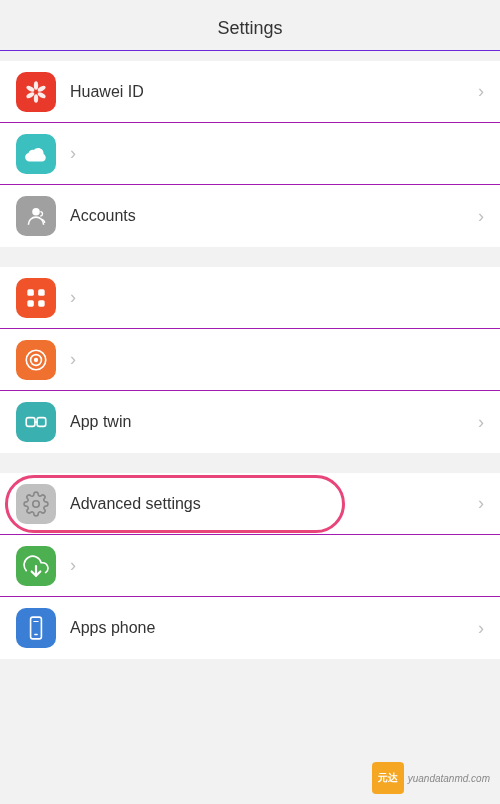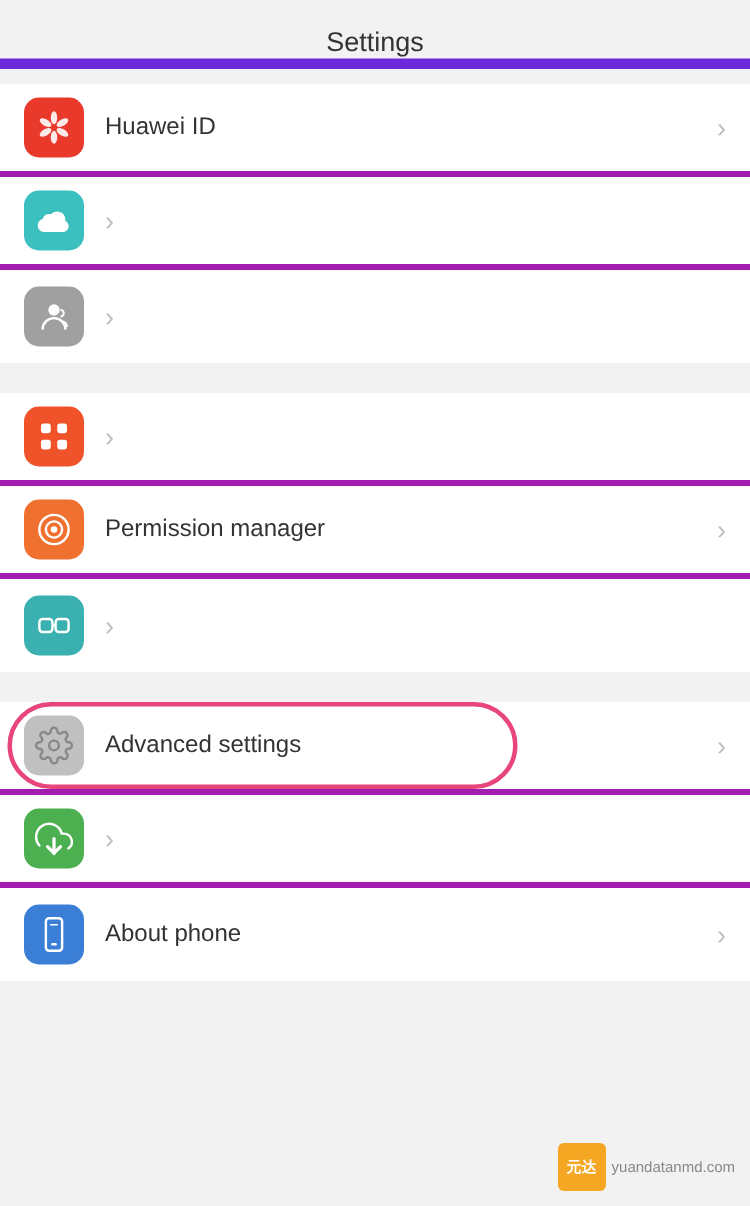--- a/index.html
+++ b/index.html
@@ -7,22 +7,22 @@
       width: 500px;
       height: 804px;
       background: #f2f2f2;
       font-family: -apple-system, 'Helvetica Neue', Arial, sans-serif;
       overflow: hidden;
     }
 
     .header {
       background: #f2f2f2;
       text-align: center;
-      padding: 18px 0 0;
-      border-bottom: 7px solid #6d28d9;
+      padding: 18px 0 11px;
+      border-bottom: 1px solid #6d28d9;
     }
 
     .header-title {
       font-size: 18px;
       font-weight: 500;
       color: #333;
     }
 
     .section {
       background: #fff;
@@ -33,21 +33,21 @@
       height: 10px;
       background: #f2f2f2;
     }
 
     .list-item {
       display: flex;
       align-items: center;
       padding: 0 16px;
       height: 62px;
       background: #fff;
-      border-bottom: 4px solid #a21caf;
+      border-bottom: 1px solid #a21caf;
       cursor: pointer;
       position: relative;
     }
 
     .list-item:last-child {
       border-bottom: none;
     }
 
     .icon-wrap {
       width: 40px;
@@ -124,20 +124,21 @@
       align-items: center;
       justify-content: center;
       font-size: 10px;
       font-weight: bold;
       color: white;
     }
 
     .watermark-text {
       font-size: 10px;
       color: #888;
+      font-style: italic;
     }
   </style>
 </head>
 <body>
 
 <div class="header">
   <span class="header-title">Settings</span>
 </div>
 
 <div class="section">
@@ -171,20 +172,21 @@
 
   <div class="list-item">
     <div class="icon-wrap gray">
       <svg class="icon-svg" viewBox="0 0 24 24">
         <circle cx="12" cy="8" r="3.5" fill="white"></circle>
         <path d="M5 20c0-3.9 3.1-7 7-7s7 3.1 7 7" stroke="white" stroke-width="1.5" fill="none"></path>
         <path d="M16 8c1.1 0 2 .9 2 2s-.9 2-2 2" stroke="white" stroke-width="1.2" fill="none"></path>
         <path d="M17.5 15c1.5.5 2.5 1.8 2.5 3.5" stroke="white" stroke-width="1.2" fill="none"></path>
       </svg>
     </div>
+    <span class="item-label">Accounts</span>
     <span class="chevron">›</span>
   </div>
 
 </div>
 
 <div class="section-divider"></div>
 <div class="section">
 
   <div class="list-item">
     <div class="icon-wrap orange-red">
@@ -199,32 +201,32 @@
   </div>
 
   <div class="list-item">
     <div class="icon-wrap orange">
       <svg class="icon-svg" viewBox="0 0 24 24">
         <circle cx="12" cy="12" r="9" stroke="white" stroke-width="1.5" fill="none"></circle>
         <circle cx="12" cy="12" r="5" stroke="white" stroke-width="1.5" fill="none"></circle>
         <circle cx="12" cy="12" r="2" fill="white"></circle>
       </svg>
     </div>
-    <span class="item-label">Permission manager</span>
     <span class="chevron">›</span>
   </div>
 
   <div class="list-item">
     <div class="icon-wrap teal2">
       <svg class="icon-svg" viewBox="0 0 24 24">
         <rect x="3" y="8" width="8" height="8" rx="2" stroke="white" stroke-width="1.5" fill="none"></rect>
         <rect x="13" y="8" width="8" height="8" rx="2" stroke="white" stroke-width="1.5" fill="none"></rect>
         <line x1="11" y1="12" x2="13" y2="12" stroke="white" stroke-width="1.5"></line>
       </svg>
     </div>
+    <span class="item-label">App twin</span>
     <span class="chevron">›</span>
   </div>
 
 </div>
 
 <div class="section-divider"></div>
 <div class="section">
 
   <div class="list-item advanced-item">
     <div class="circle-annotation"></div>
@@ -250,21 +252,21 @@
   </div>
 
   <div class="list-item">
     <div class="icon-wrap blue">
       <svg class="icon-svg" viewBox="0 0 24 24">
         <rect x="7" y="2" width="10" height="20" rx="2" stroke="white" stroke-width="1.5" fill="none"></rect>
         <line x1="11" y1="18" x2="13" y2="18" stroke="white" stroke-width="1.5" stroke-linecap="round"></line>
         <line x1="10" y1="6" x2="14" y2="6" stroke="white" stroke-width="1" stroke-linecap="round"></line>
       </svg>
     </div>
-    <span class="item-label">About phone</span>
+    <span class="item-label">Apps phone</span>
     <span class="chevron">›</span>
   </div>
 
 </div>
 
 <div class="watermark">
   <div class="watermark-logo">元达</div>
   <span class="watermark-text">yuandatanmd.com</span>
 </div>
 

